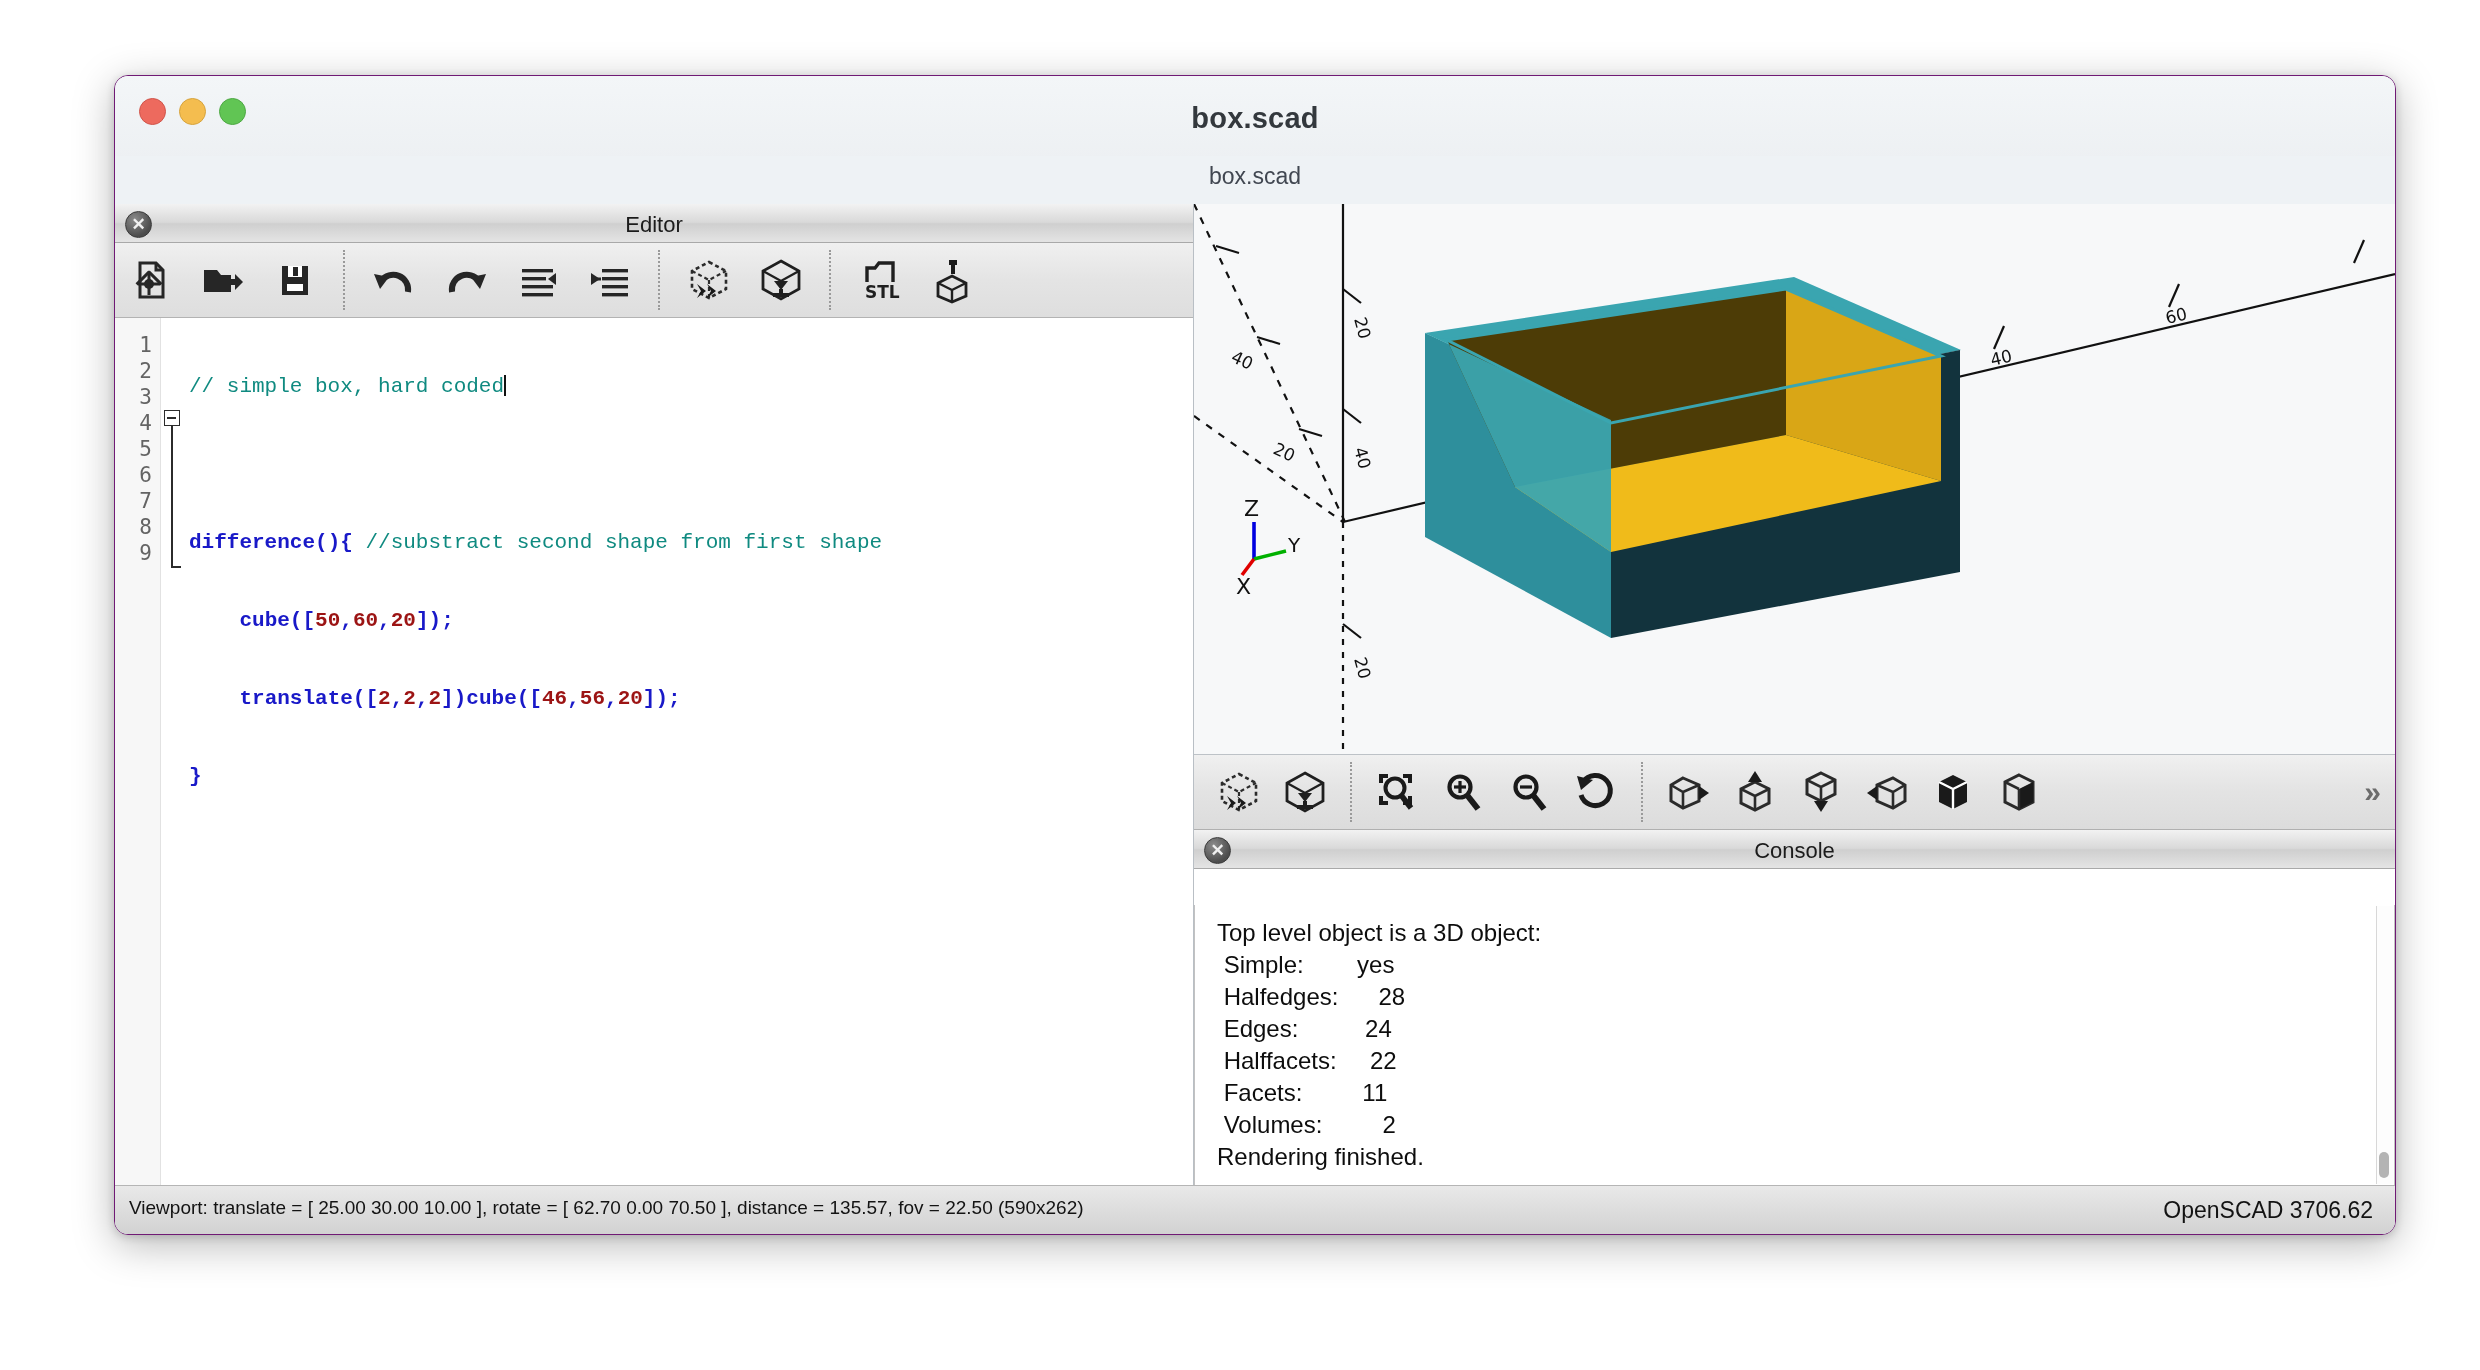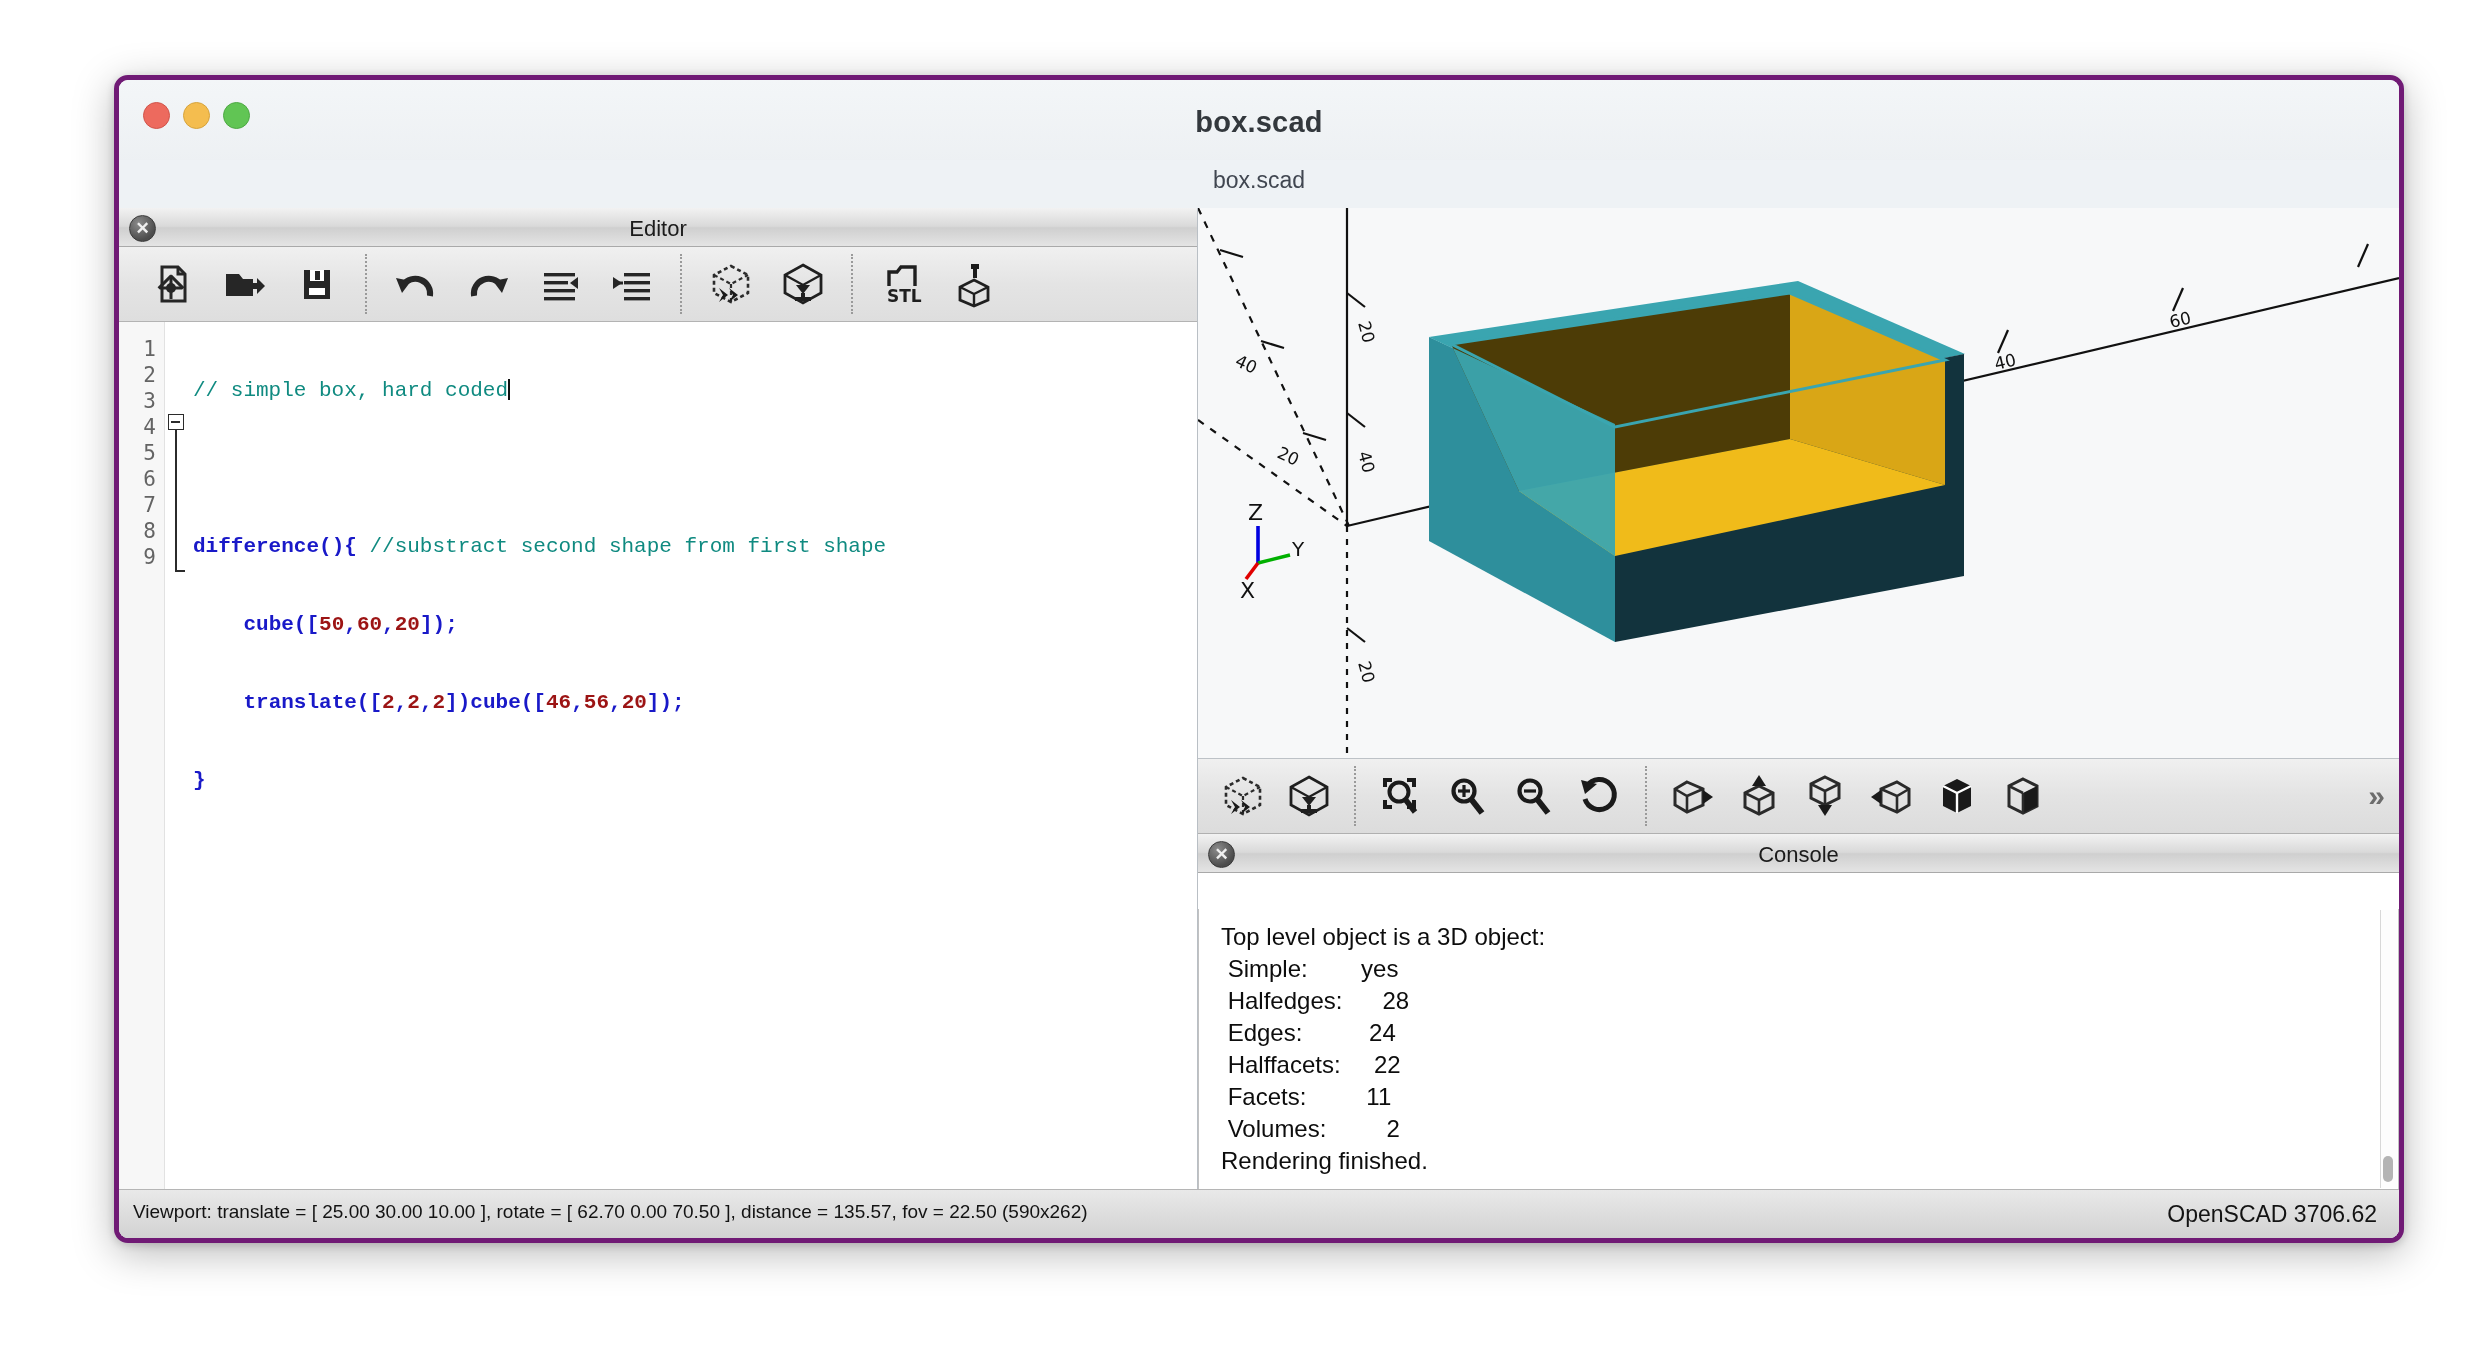--- a/index.html
+++ b/index.html
@@ -18,21 +18,21 @@
 
   
   #window {
     position: absolute;
     left: 114px; top: 75px;
     width: 2280px; height: 1158px;
     background: #eef2f5;
     border-radius: 14px;
     box-shadow: 0 10px 42px rgba(0,0,0,0.28), 0 2px 8px rgba(0,0,0,0.16);
     overflow: hidden;
-    border: 5px solid #701a75;
+    border: 1px solid #701a75;
   }
 
   
   #titlebar {
     position: absolute; left: 0; top: 0;
     width: 100%; height: 98px;
     background: linear-gradient(180deg,#f3f6f8 0%, #eceff2 100%);
   }
   .traffic {
     position: absolute; top: 22px;
@@ -93,21 +93,20 @@
     color: #f0f0f0; font-size: 17px; font-weight: bold; line-height: 1;
   }
 
   
   #editor-toolbar {
     position: relative;
     height: 74px; flex: 0 0 74px;
     background: linear-gradient(180deg,#f0f0f0 0%, #e4e4e4 50%, #dedede 100%);
     border-bottom: 1px solid #b3b3b3;
     display: flex; align-items: center;
-    padding-left: 18px;
   }
   .tb-btn {
     width: 72px; height: 62px;
     display: flex; align-items: center; justify-content: center;
     background: transparent; border: none;
   }
   .tb-btn svg { display: block; }
   .tb-sep {
     width: 1px; height: 60px; margin: 0 12px;
     border-left: 2px dotted #9a9a9a;

